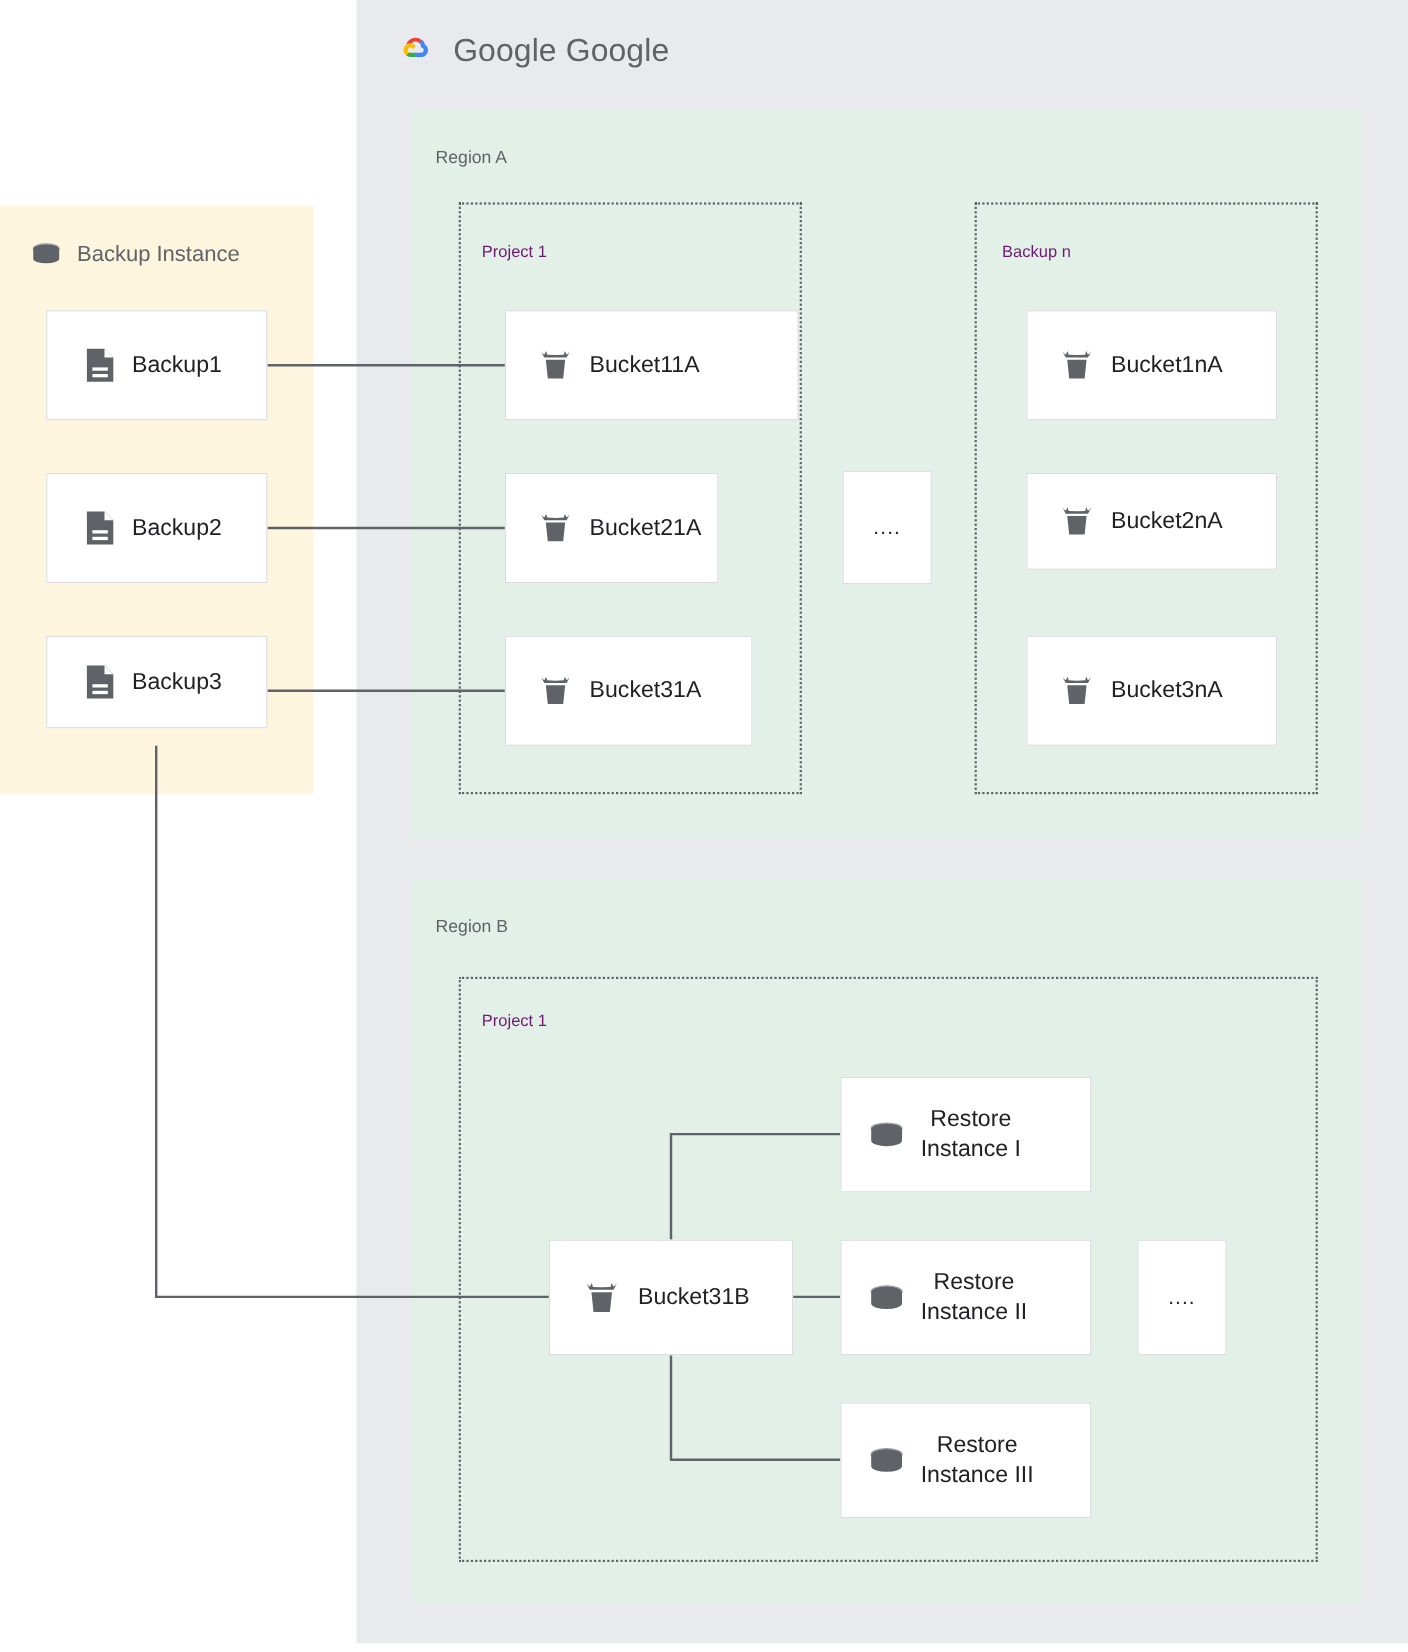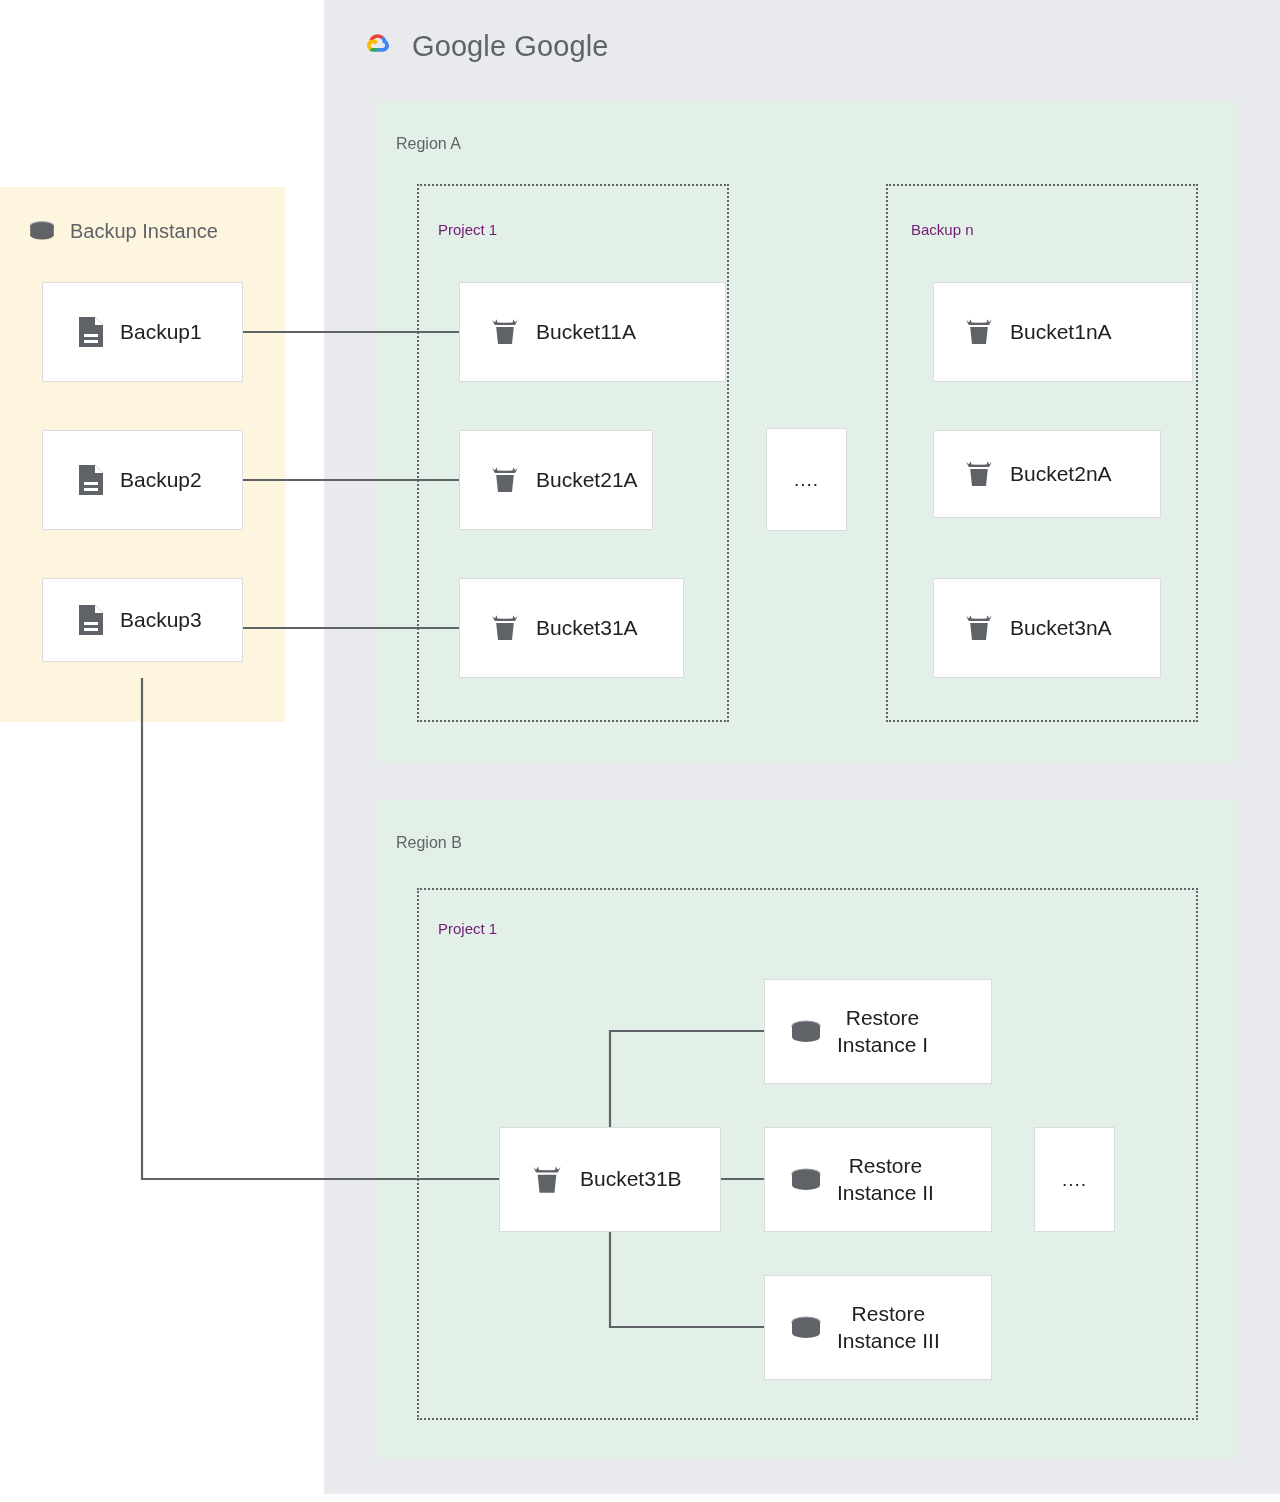--- a/index.html
+++ b/index.html
@@ -190,21 +190,21 @@
         <path d="M8.2 11 L25.8 11 L24 28 L10 28 Z" fill="#5f6368"></path>
       </svg>
       <div class="card-label">Bucket31A</div>
     </div>
   </div>
 
   <div class="ellipsis-card" style="left:766px; top:428px; width:81px; height:103px;">
     <span>....</span>
   </div>
 
-  <div class="card" style="left:933px; top:282px; width:260px; height:100px;">
+  <div class="card" style="left:933px; top:282px; width:228px; height:100px;">
     <div class="card-inner">
       <svg class="icon" width="34" height="32" viewBox="0 0 34 32">
         <path d="M4 3 C4 3 6 8 7 9 L27 9 C28 8 30 3 30 3 C30 3 28.5 6 27 6.2 L25.5 3.2 L24.5 6.5 L17 6.8 L9.5 6.5 L8.5 3.2 L7 6.2 C5.5 6 4 3 4 3 Z" fill="#5f6368"></path>
         <path d="M8.2 11 L25.8 11 L24 28 L10 28 Z" fill="#5f6368"></path>
       </svg>
       <div class="card-label">Bucket1nA</div>
     </div>
   </div>
 
   <div class="card" style="left:933px; top:430px; width:228px; height:88px;">

